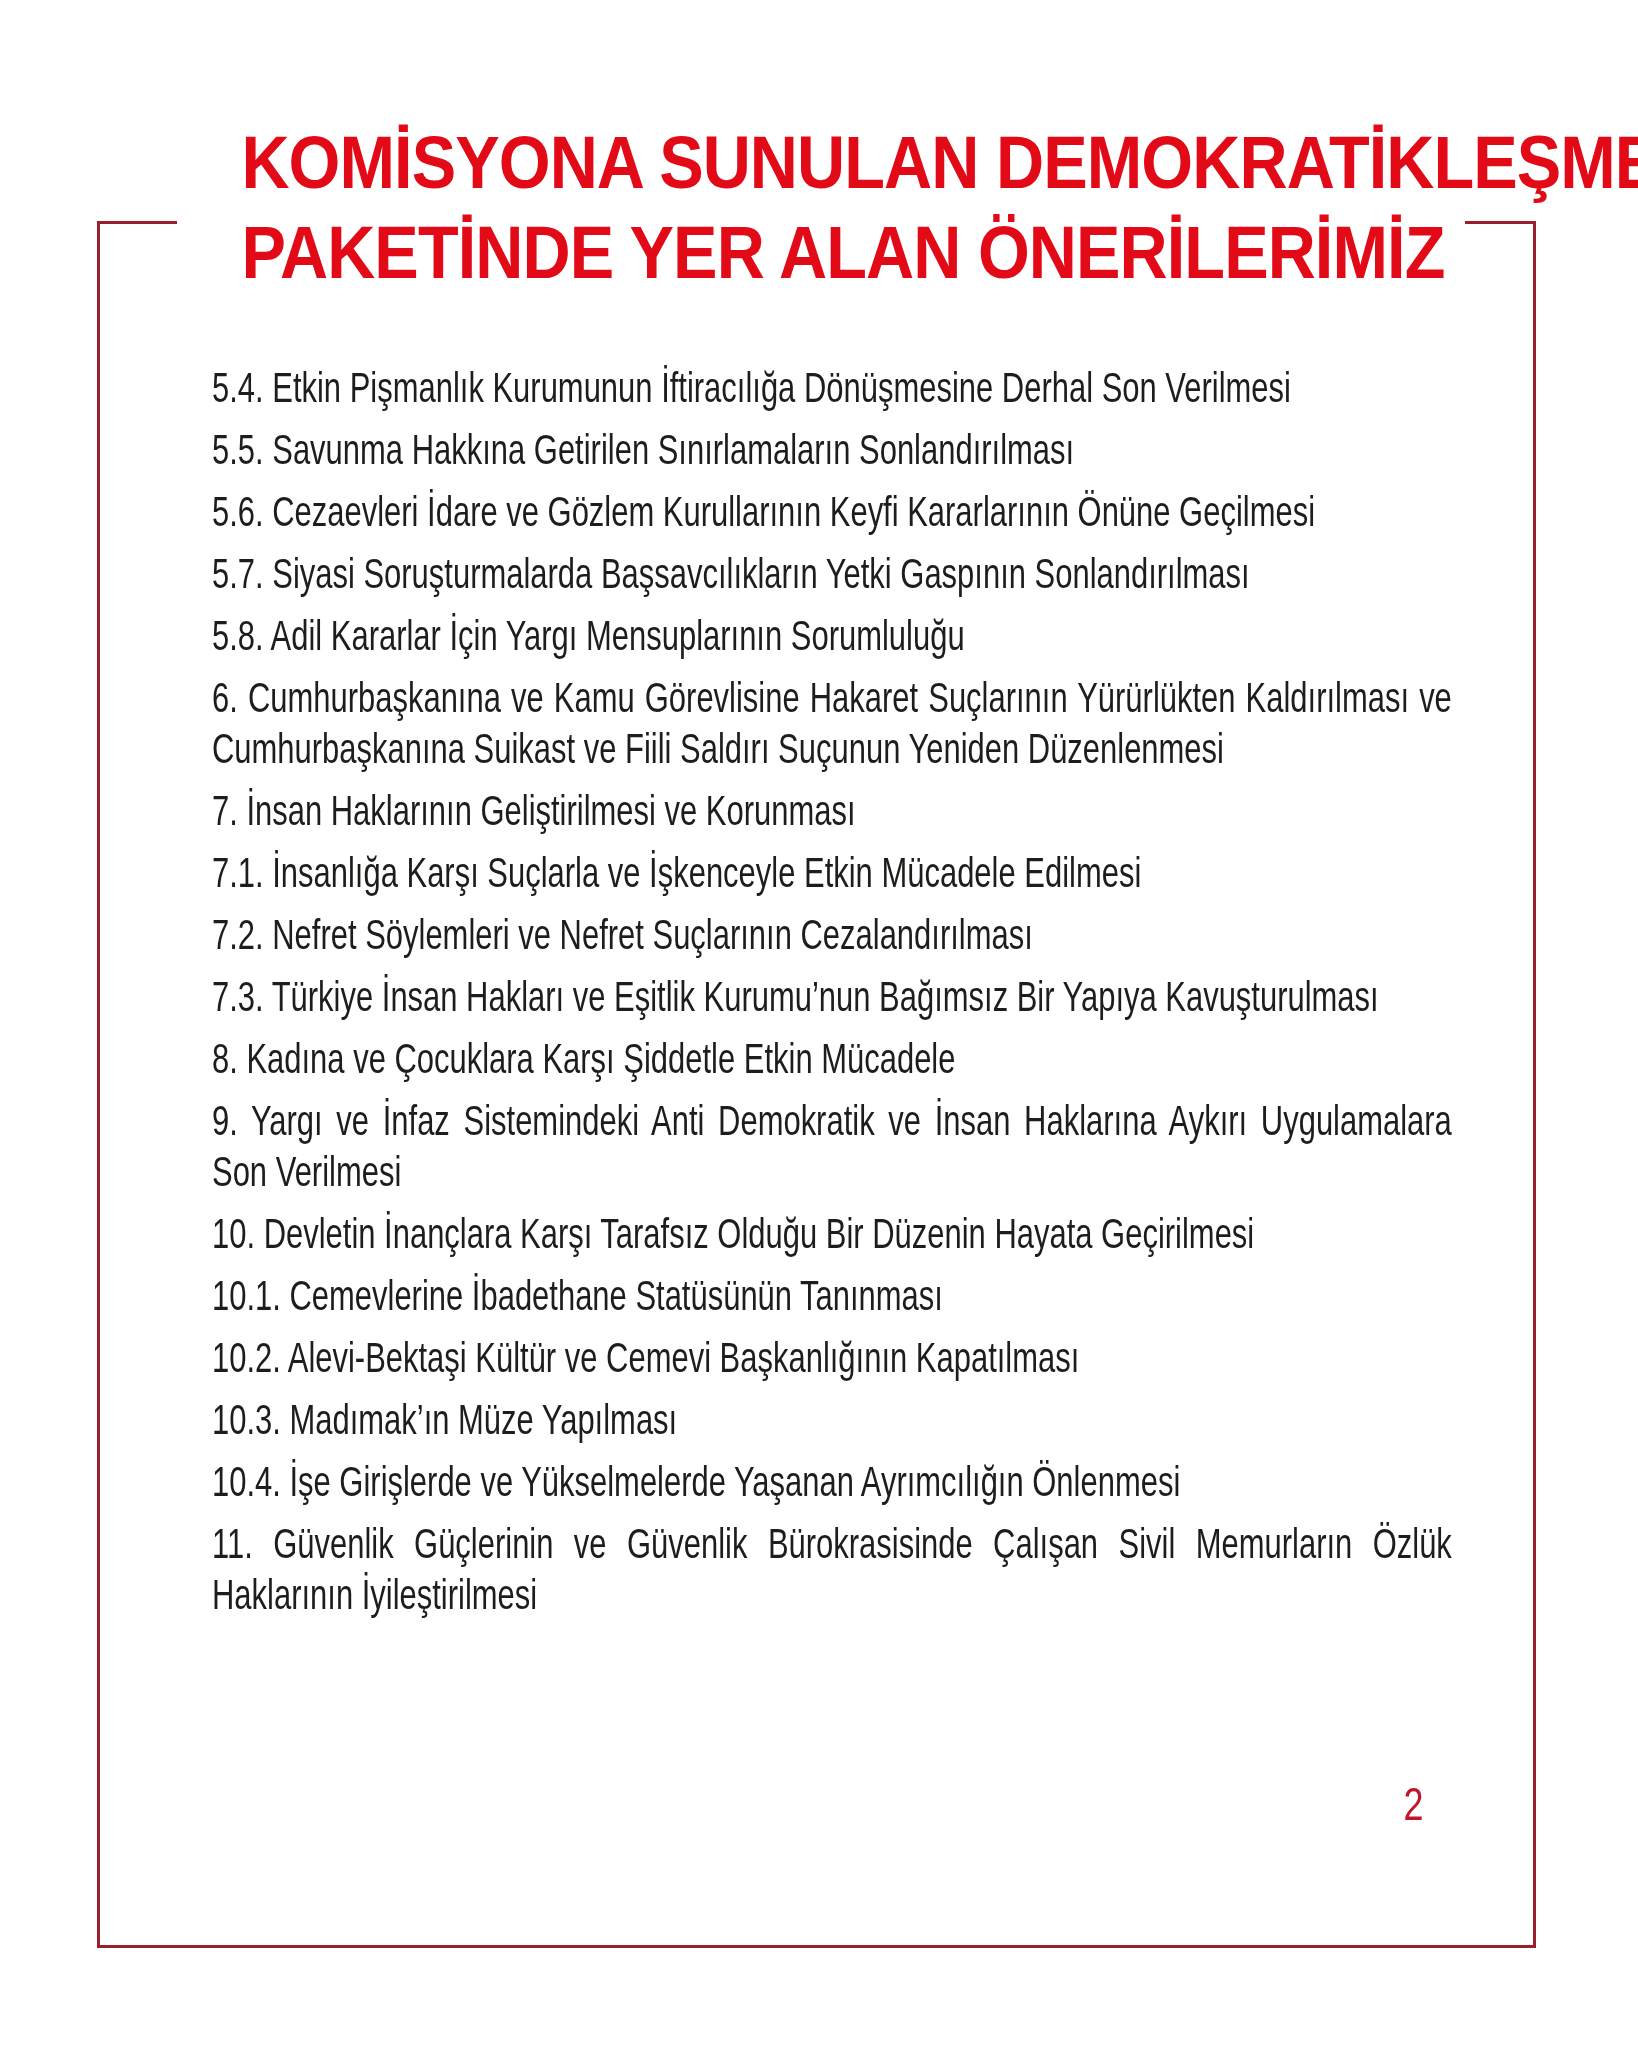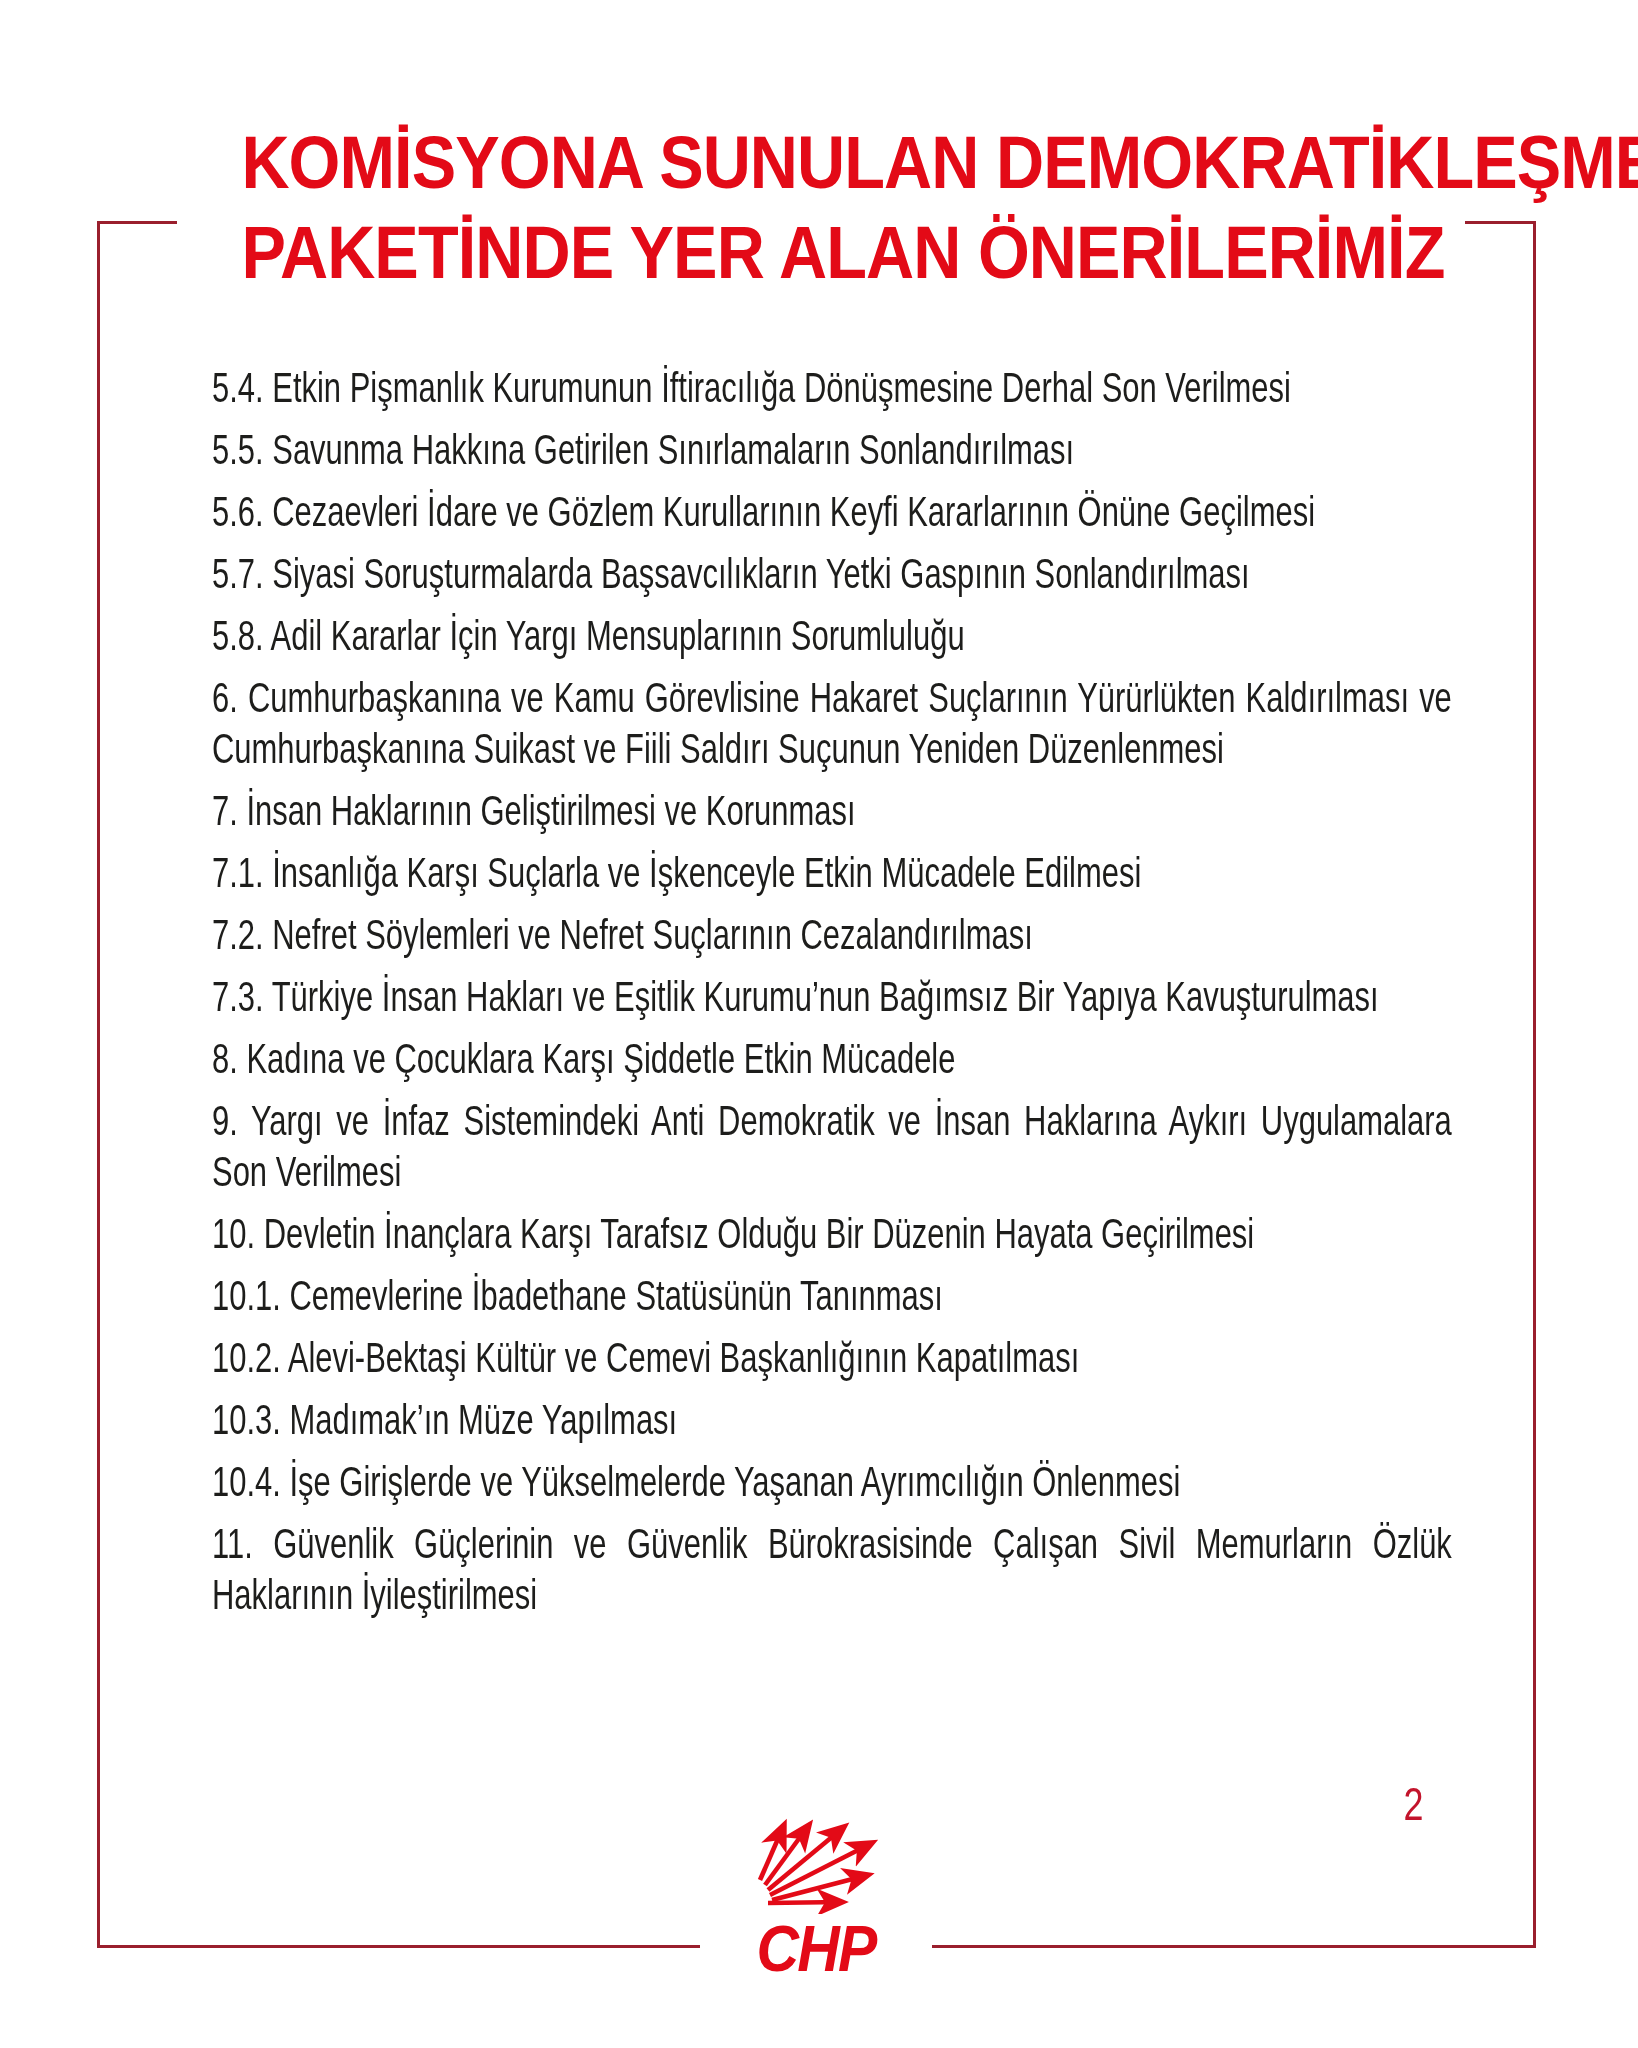--- a/index.html
+++ b/index.html
@@ -126,32 +126,14 @@
       <p class="item nowrap">10. Devletin İnançlara Karşı Tarafsız Olduğu Bir Düzenin Hayata Geçirilmesi</p>
       <p class="item nowrap">10.1. Cemevlerine İbadethane Statüsünün Tanınması</p>
       <p class="item nowrap">10.2. Alevi-Bektaşi Kültür ve Cemevi Başkanlığının Kapatılması</p>
       <p class="item nowrap">10.3. Madımak’ın Müze Yapılması</p>
       <p class="item nowrap">10.4. İşe Girişlerde ve Yükselmelerde Yaşanan Ayrımcılığın Önlenmesi</p>
       <p class="item justify">11. Güvenlik Güçlerinin ve Güvenlik Bürokrasisinde Çalışan Sivil Memurların Özlük Haklarının İyileştirilmesi</p>
     </div>
 
   <div class="page-number">2</div>
 
-  <div class="logo-box">
-    <svg class="arrows" viewBox="0 0 232 122" xmlns="http://www.w3.org/2000/svg">
-      <defs>
-        <marker id="ah" markerWidth="8" markerHeight="8" refX="5.5" refY="3" orient="auto" markerUnits="strokeWidth">
-          <path d="M0,0 L7,3 L0,6 L1.8,3 Z" fill="#e30a17"></path>
-        </marker>
-      </defs>
-      <g stroke="#e30a17" stroke-width="4.6" fill="none">
-        <line x1="60" y1="88" x2="84" y2="33" marker-end="url(#ah)"></line>
-        <line x1="65" y1="93" x2="109" y2="33" marker-end="url(#ah)"></line>
-        <line x1="68" y1="98" x2="144" y2="35" marker-end="url(#ah)"></line>
-        <line x1="70" y1="103" x2="172" y2="51" marker-end="url(#ah)"></line>
-        <line x1="72" y1="108" x2="168" y2="83" marker-end="url(#ah)"></line>
-        <line x1="68" y1="111" x2="142" y2="110" marker-end="url(#ah)"></line>
-      </g>
-    </svg>
-    <div class="chp-word">CHP</div>
-  </div>
 
 </div>
 
 </body></html>

